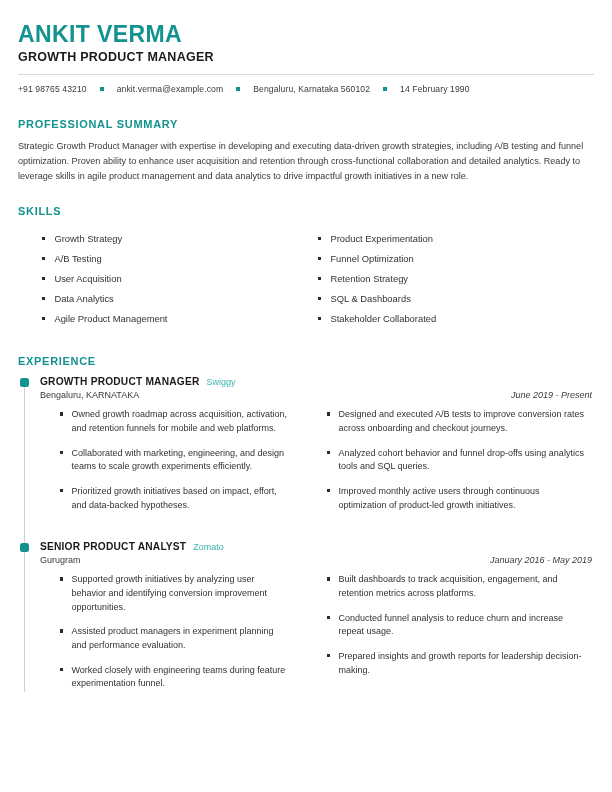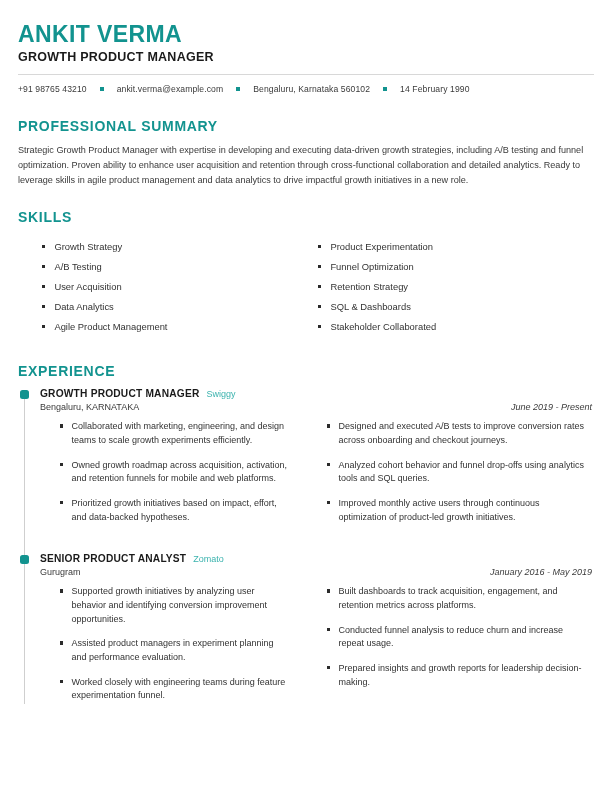--- a/index.html
+++ b/index.html
@@ -60,21 +60,21 @@
     width: 4px;
     height: 4px;
     background: #12938f;
     margin: 0 13px;
     flex: 0 0 auto;
   }
 
   
   .section { margin-top: 22px; }
   .section-title {
-    font-size: 14px;
+    font-size: 11px;
     font-weight: bold;
     letter-spacing: 0.7px;
     color: #12938f;
     margin: 14px 0 9px 0;
   }
 
   
   .summary-text {
     font-size: 9.1px;
     line-height: 1.62;
@@ -283,25 +283,25 @@
           <span class="exp-company">Swiggy</span>
         </div>
         <div class="exp-meta">
           <span class="exp-location">Bengaluru, KARNATAKA</span>
           <span class="exp-dates">June 2019 - Present</span>
         </div>
         <div class="bullets-grid">
           <div class="bullets-col left">
             <div class="bullet-item">
               <span class="sq-bullet"></span>
+              <span class="bullet-text">Owned growth roadmap across acquisition, activation, and retention funnels for mobile and web platforms.</span>
+            </div>
+            <div class="bullet-item">
+              <span class="sq-bullet"></span>
               <span class="bullet-text">Collaborated with marketing, engineering, and design teams to scale growth experiments efficiently.</span>
-            </div>
-            <div class="bullet-item">
-              <span class="sq-bullet"></span>
-              <span class="bullet-text">Owned growth roadmap across acquisition, activation, and retention funnels for mobile and web platforms.</span>
             </div>
             <div class="bullet-item">
               <span class="sq-bullet"></span>
               <span class="bullet-text">Prioritized growth initiatives based on impact, effort, and data-backed hypotheses.</span>
             </div>
           </div>
           <div class="bullets-col right">
             <div class="bullet-item">
               <span class="sq-bullet"></span>
               <span class="bullet-text">Designed and executed A/B tests to improve conversion rates across onboarding and checkout journeys.</span>

